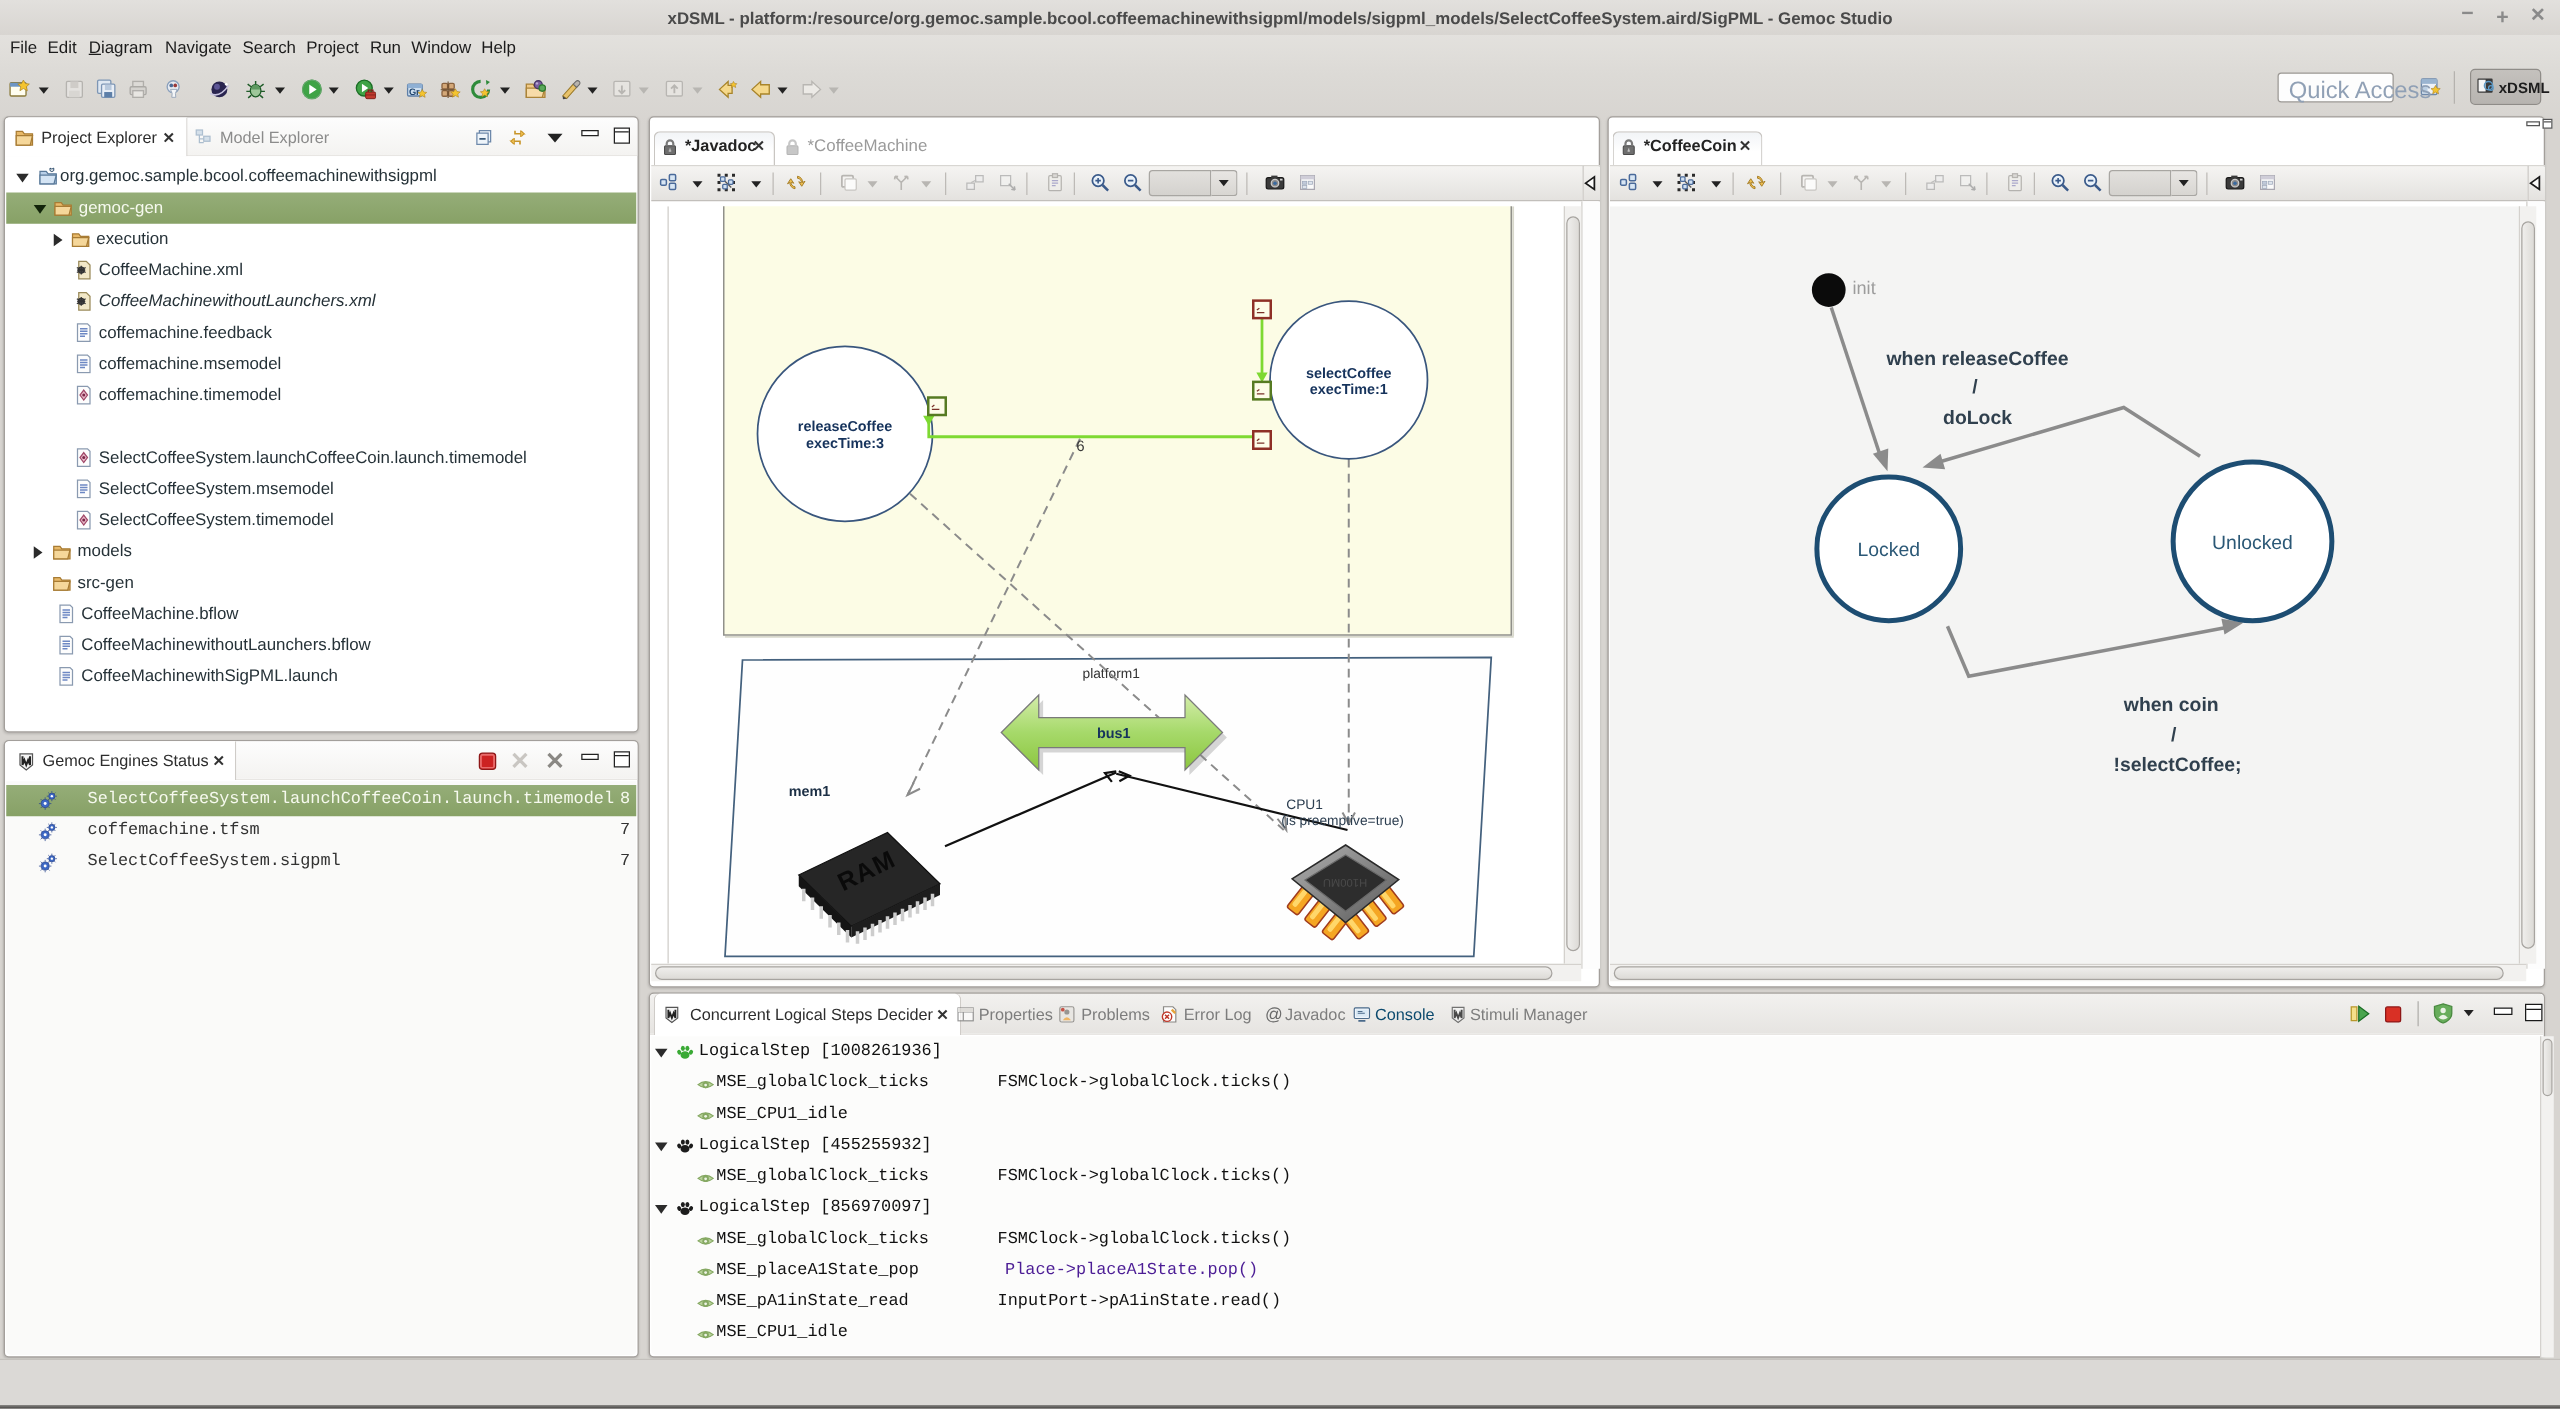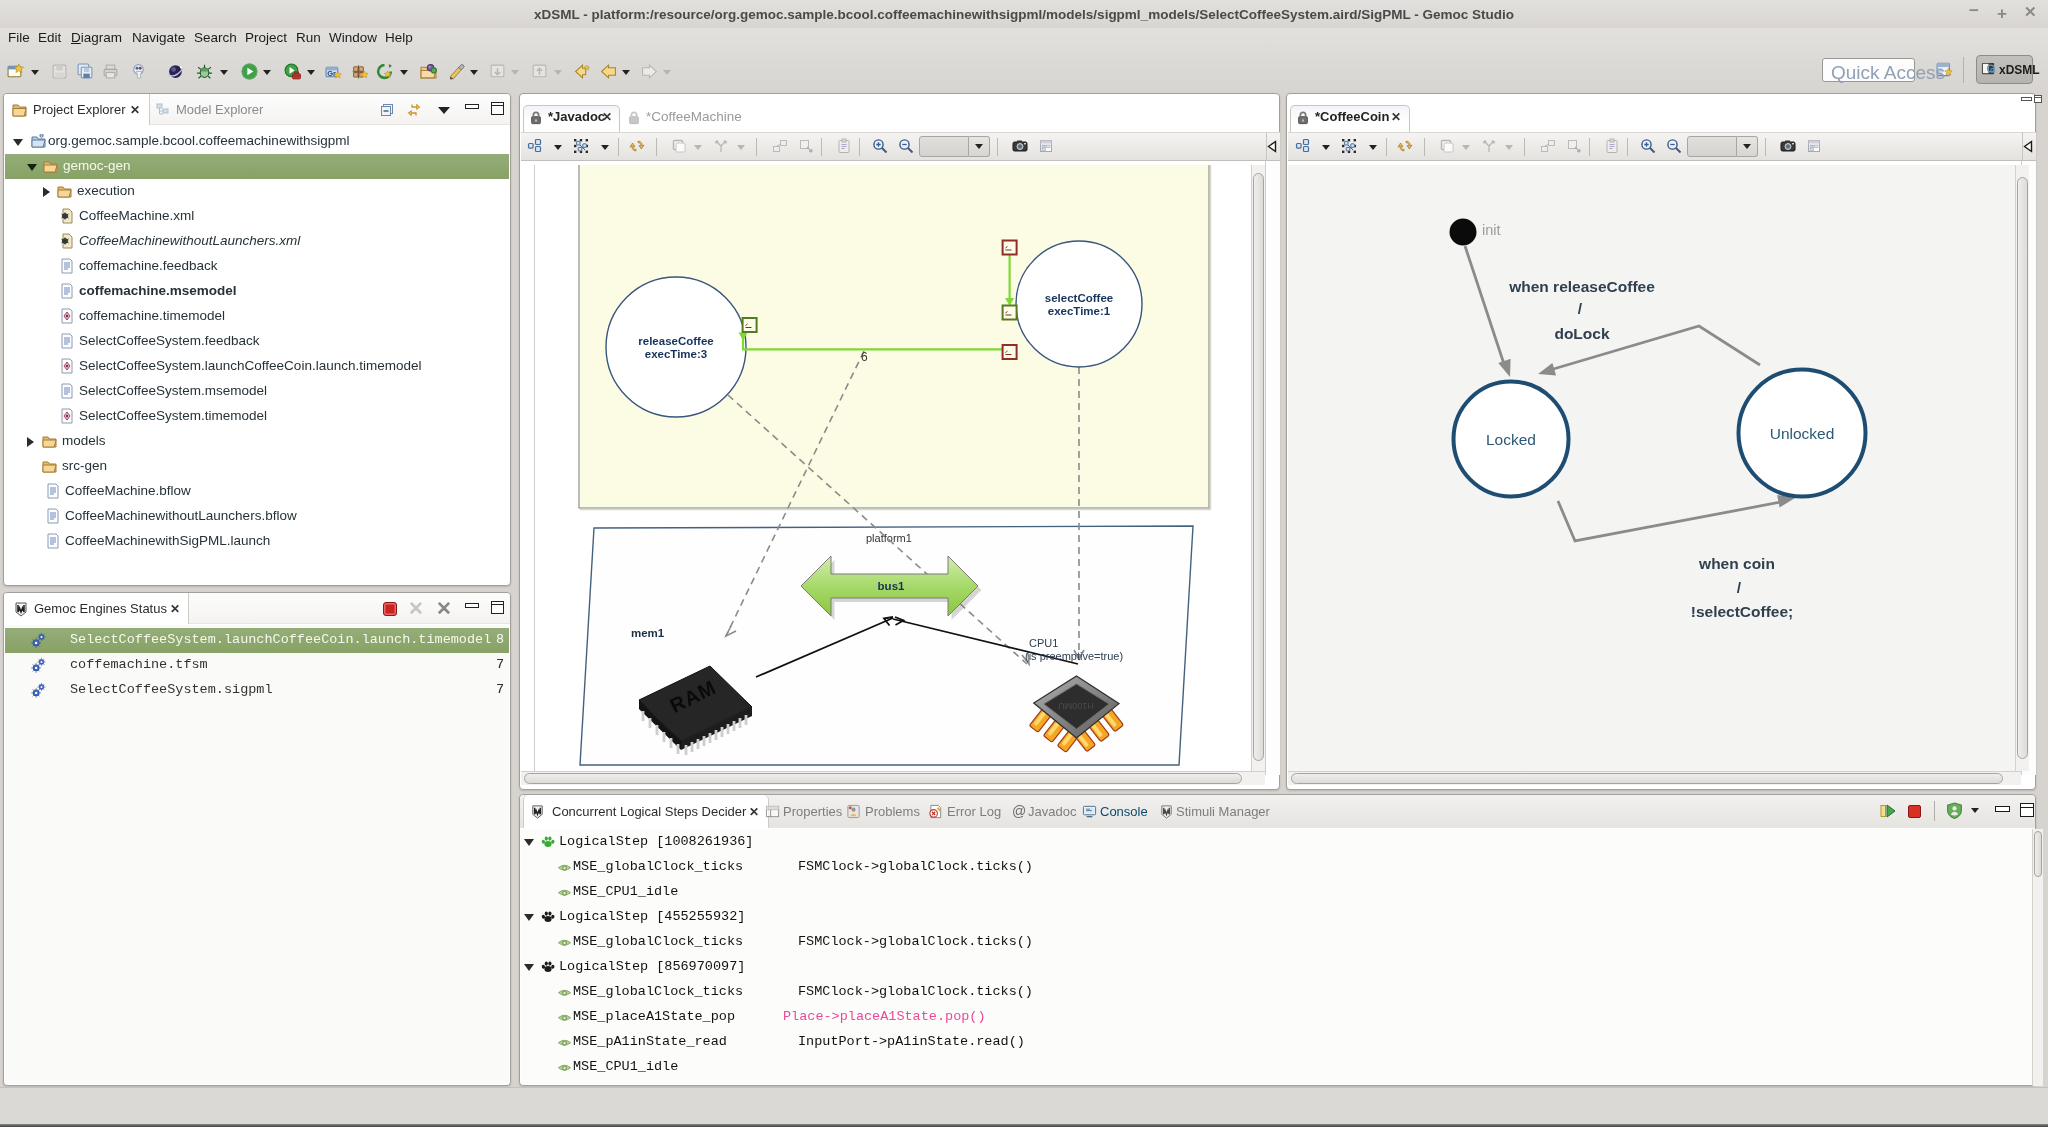--- a/index.html
+++ b/index.html
@@ -286,38 +286,29 @@
       </svg>
 <span class="txt" style="left:74px;">coffemachine.feedback</span>
     </div>
 <div class="trow" style="top:185px;">
 <svg class="icon16" style="left:54px; top:4px;" viewBox="0 0 16 16">
         <path d="M3 1 h8 l2 2 v12 H3z" fill="#fdfdfd" stroke="#8a9ab0"></path>
         <g stroke="#6d88c4" stroke-width="1.1">
           <path d="M5 5 h6 M5 7 h6 M5 9 h6 M5 11 h4"></path>
         </g>
       </svg>
-<span class="txt" style="left:74px;font-weight:bold;">coffemachine.msemodel</span>
+<span class="txt" style="left:74px;">coffemachine.msemodel</span>
     </div>
 <div class="trow" style="top:210px;">
 <svg class="icon16" style="left:54px; top:4px;" viewBox="0 0 16 16">
         <path d="M3 1 h8 l2 2 v12 H3z" fill="#fdfdfd" stroke="#8a9ab0"></path>
         <path d="M8 4 l3 4 -3 4 -3-4z" fill="#e8b8c8" stroke="#a04868"></path>
         <circle cx="8" cy="8" r="1.2" fill="#7a2848"></circle>
       </svg>
 <span class="txt" style="left:74px;">coffemachine.timemodel</span>
-    </div>
-<div class="trow" style="top:235px;">
-<svg class="icon16" style="left:54px; top:4px;" viewBox="0 0 16 16">
-        <path d="M3 1 h8 l2 2 v12 H3z" fill="#fdfdfd" stroke="#8a9ab0"></path>
-        <g stroke="#6d88c4" stroke-width="1.1">
-          <path d="M5 5 h6 M5 7 h6 M5 9 h6 M5 11 h4"></path>
-        </g>
-      </svg>
-<span class="txt" style="left:74px;">SelectCoffeeSystem.feedback</span>
     </div>
 <div class="trow" style="top:260px;">
 <svg class="icon16" style="left:54px; top:4px;" viewBox="0 0 16 16">
         <path d="M3 1 h8 l2 2 v12 H3z" fill="#fdfdfd" stroke="#8a9ab0"></path>
         <path d="M8 4 l3 4 -3 4 -3-4z" fill="#e8b8c8" stroke="#a04868"></path>
         <circle cx="8" cy="8" r="1.2" fill="#7a2848"></circle>
       </svg>
 <span class="txt" style="left:74px;">SelectCoffeeSystem.launchCoffeeCoin.launch.timemodel</span>
     </div>
 <div class="trow" style="top:310px;">
@@ -970,21 +961,21 @@
 <span class="txt mono" style="left:52px; color:#111;">MSE_globalClock_ticks</span>
 <span class="txt mono" style="left:277px; color:#111;">FSMClock-&gt;globalClock.ticks()</span>
     </div>
 <div class="trow" style="top:210px;">
 <svg class="icon16" style="left:36px; top:5px; width:15px; height:15px;" viewBox="0 0 16 16">
         <path d="M1.5 8.2 Q8 3 14.5 8.2 Q8 13.5 1.5 8.2z" fill="#b8d29a" stroke="#85a862" stroke-width="1"></path>
         <circle cx="8" cy="8.6" r="2.8" fill="#85a862"></circle>
         <circle cx="8" cy="8.6" r="1.2" fill="#eef4e6"></circle>
       </svg>
 <span class="txt mono" style="left:52px; color:#111;">MSE_placeA1State_pop</span>
-<span class="txt mono" style="left:262px; color:#ec4899;">Place-&gt;placeA1State.pop()</span>
+<span class="txt mono" style="left:283px; color:#4c1d95;">Place-&gt;placeA1State.pop()</span>
     </div>
 <div class="trow" style="top:235px;">
 <svg class="icon16" style="left:36px; top:5px; width:15px; height:15px;" viewBox="0 0 16 16">
         <path d="M1.5 8.2 Q8 3 14.5 8.2 Q8 13.5 1.5 8.2z" fill="#b8d29a" stroke="#85a862" stroke-width="1"></path>
         <circle cx="8" cy="8.6" r="2.8" fill="#85a862"></circle>
         <circle cx="8" cy="8.6" r="1.2" fill="#eef4e6"></circle>
       </svg>
 <span class="txt mono" style="left:52px; color:#111;">MSE_pA1inState_read</span>
 <span class="txt mono" style="left:277px; color:#111;">InputPort-&gt;pA1inState.read()</span>
     </div>

